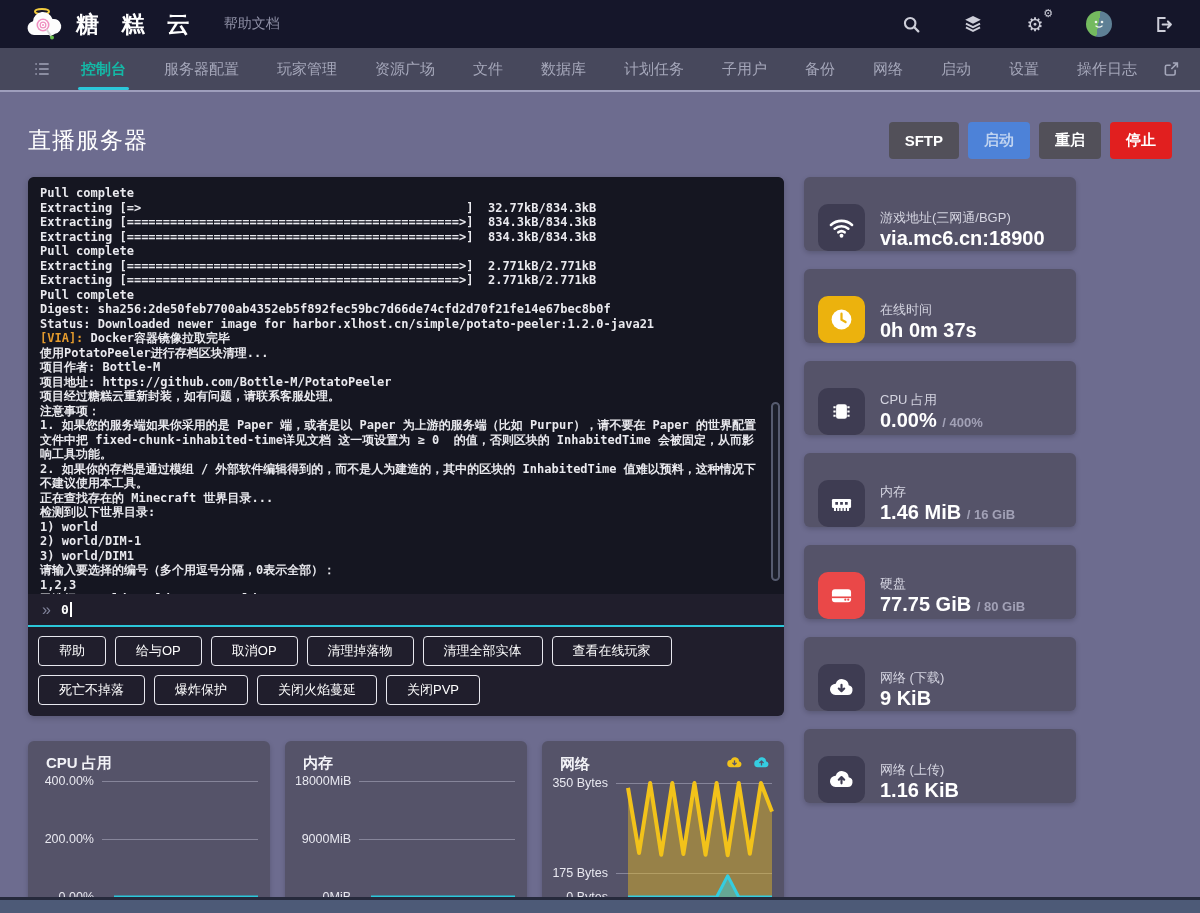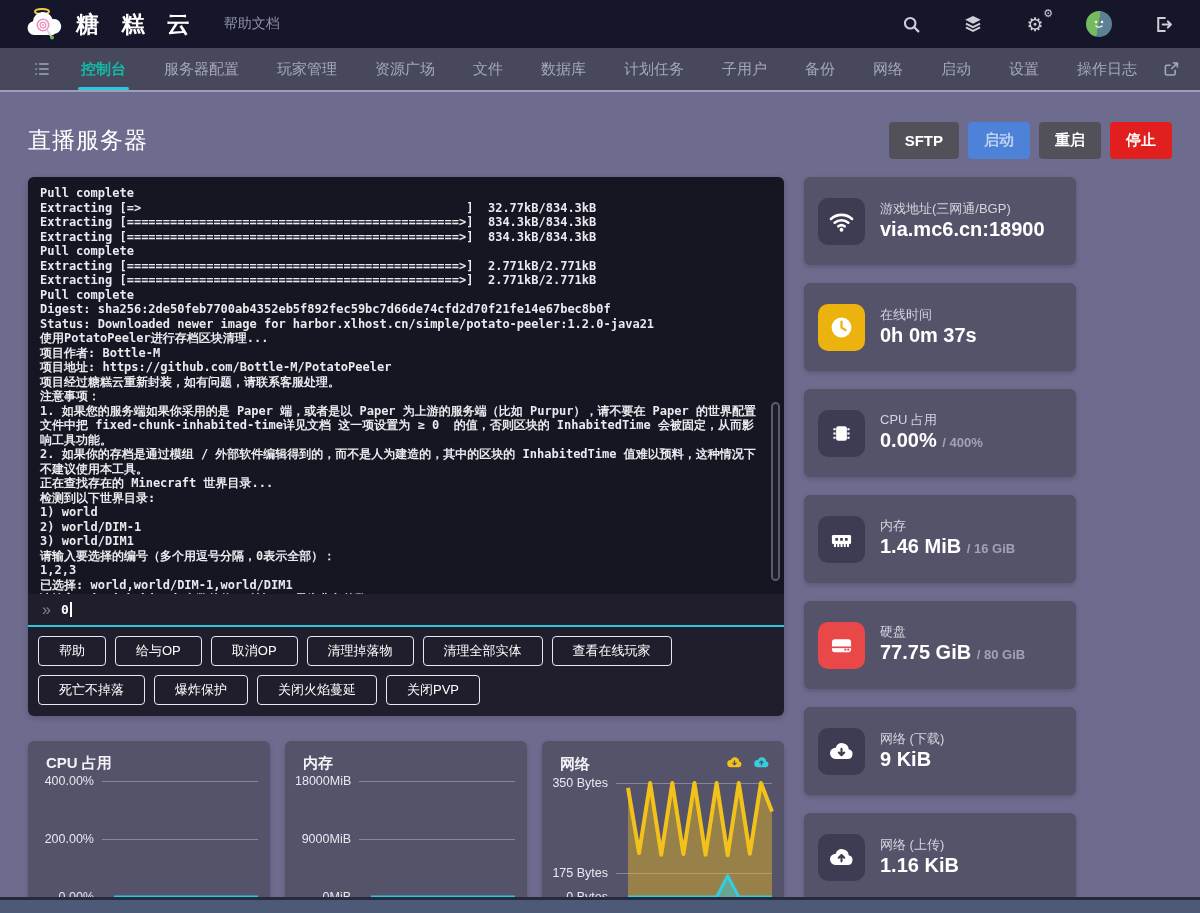--- a/index.html
+++ b/index.html
@@ -59,21 +59,21 @@
   .chart-head{display:flex;justify-content:space-between;align-items:center;padding:13px 14px 0 18px}
   .chart-title{color:#f2f2f7;font-size:15px;font-weight:bold}
   .chart-legend{display:flex;gap:10px}
   .plot{position:relative;flex:1;margin:8px 0 16px}
   .tick{position:absolute;left:10px;right:12px;display:flex;align-items:center;transform:translateY(-50%)}
   .tick-label{width:64px;text-align:right;padding-right:8px;color:#e8e8f0;font-size:12.5px;white-space:nowrap}
   .tick-line{flex:1;height:1px;background:rgba(195,195,215,.45)}
   .series-svg{position:absolute;left:86px;right:12px;top:0;bottom:0;width:calc(100% - 98px);height:100%;overflow:visible}
 
   
-  .stat-card{height:88px;background:#555369;border-radius:6px;box-shadow:0 2px 5px rgba(0,0,0,.18);display:flex;align-items:center;padding:0 14px}
+  .stat-card{height:74px;background:#555369;border-radius:6px;box-shadow:0 2px 5px rgba(0,0,0,.18);display:flex;align-items:flex-end;padding:0 14px}
   .stat-ico{width:47px;height:47px;border-radius:10px;display:flex;align-items:center;justify-content:center;flex-shrink:0}
   .stat-body{margin-left:15px;min-width:0}
   .stat-label{color:#d4d4e0;font-size:13px;line-height:17px;white-space:nowrap}
   .stat-value{color:#fff;font-size:20px;font-weight:bold;line-height:25px;white-space:nowrap}
   .stat-suffix{color:#a2a1b6;font-size:13px;font-weight:bold}
 
   
   .footer{position:absolute;left:0;right:0;bottom:0;height:16px;background:#4d5a77;border-top:3px solid #262a3c}
 </style>
 </head>
@@ -175,20 +175,21 @@
           <div class="tline">Pull complete</div>
             <div class="tline">Extracting [=&gt;                                             ]  32.77kB/834.3kB</div>
             <div class="tline">Extracting [==============================================&gt;]  834.3kB/834.3kB</div>
             <div class="tline">Extracting [==============================================&gt;]  834.3kB/834.3kB</div>
             <div class="tline">Pull complete</div>
             <div class="tline">Extracting [==============================================&gt;]  2.771kB/2.771kB</div>
             <div class="tline">Extracting [==============================================&gt;]  2.771kB/2.771kB</div>
             <div class="tline">Pull complete</div>
             <div class="tline">Digest: sha256:2de50feb7700ab4352eb5f892fec59bc7d66de74cfd2d70f21fe14e67bec8b0f</div>
             <div class="tline">Status: Downloaded newer image for harbor.xlhost.cn/simple/potato-peeler:1.2.0-java21</div>
+            <div class="tline"><span class="via">[VIA]:</span> Docker容器镜像拉取完毕</div>
             <div class="tline">使用PotatoPeeler进行存档区块清理...</div>
             <div class="tline">项目作者: Bottle-M</div>
             <div class="tline">项目地址: https://github.com/Bottle-M/PotatoPeeler</div>
             <div class="tline">项目经过糖糕云重新封装，如有问题，请联系客服处理。</div>
             <div class="tline">注意事项：</div>
             <div class="tline">1. 如果您的服务端如果你采用的是 Paper 端，或者是以 Paper 为上游的服务端（比如 Purpur），请不要在 Paper 的世界配置文件中把 fixed-chunk-inhabited-time详见文档 这一项设置为 ≥ 0  的值，否则区块的 InhabitedTime 会被固定，从而影响工具功能。</div>
             <div class="tline">2. 如果你的存档是通过模组 / 外部软件编辑得到的，而不是人为建造的，其中的区块的 InhabitedTime 值难以预料，这种情况下不建议使用本工具。</div>
             <div class="tline">正在查找存在的 Minecraft 世界目录...</div>
             <div class="tline">检测到以下世界目录:</div>
             <div class="tline">1) world</div>

